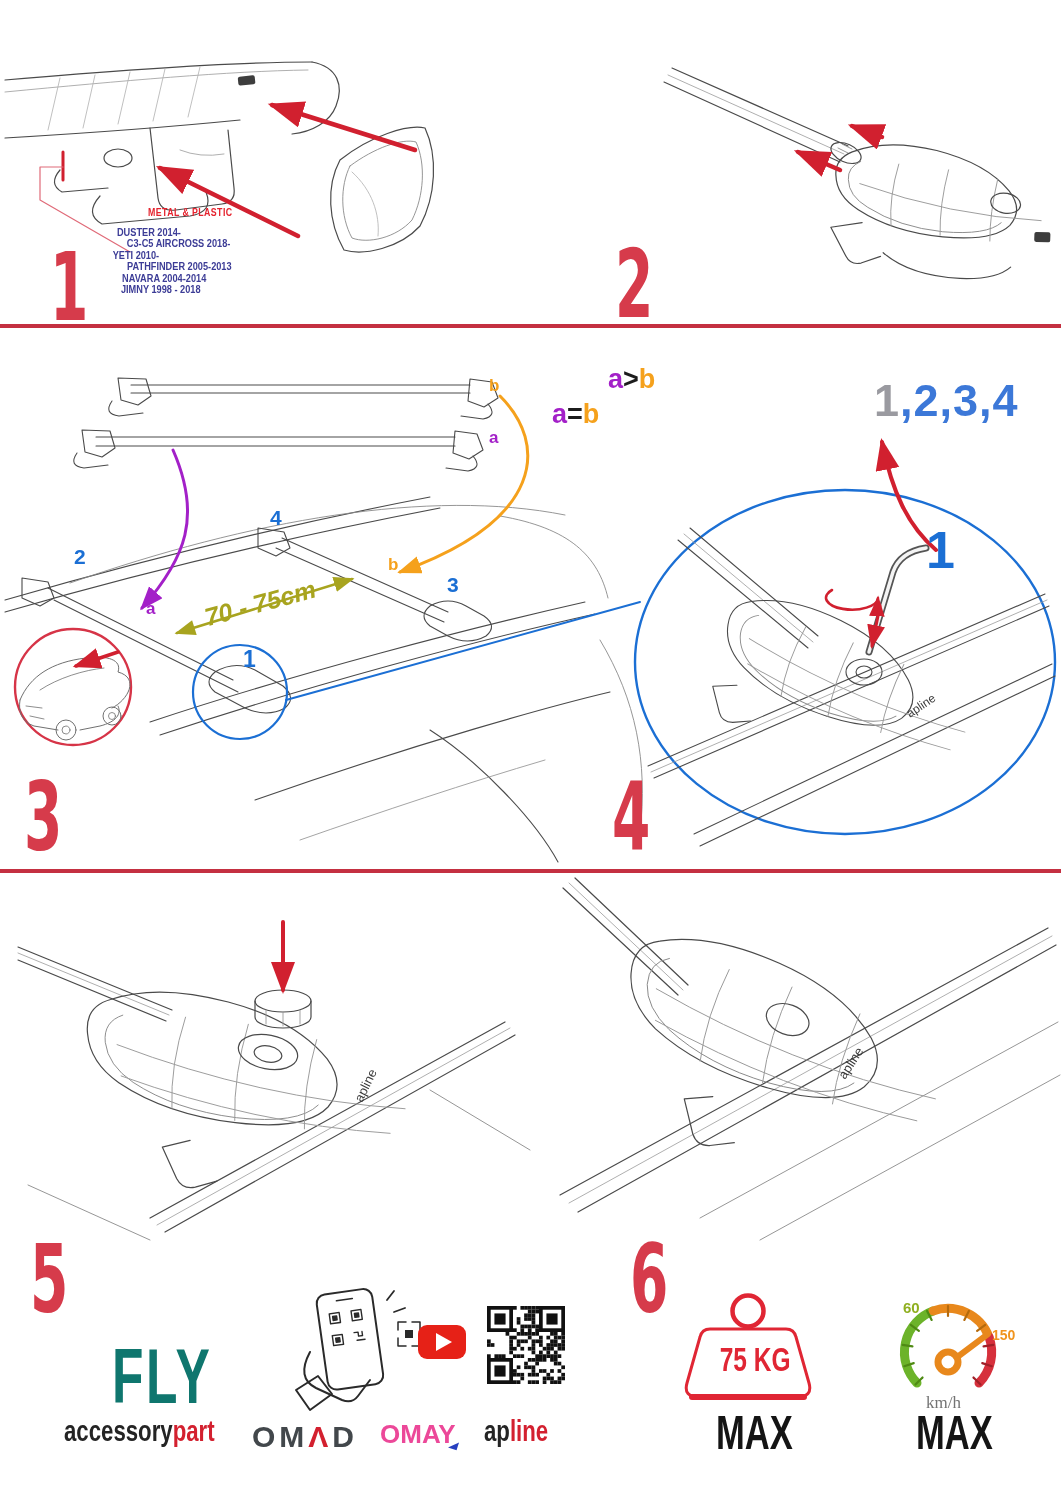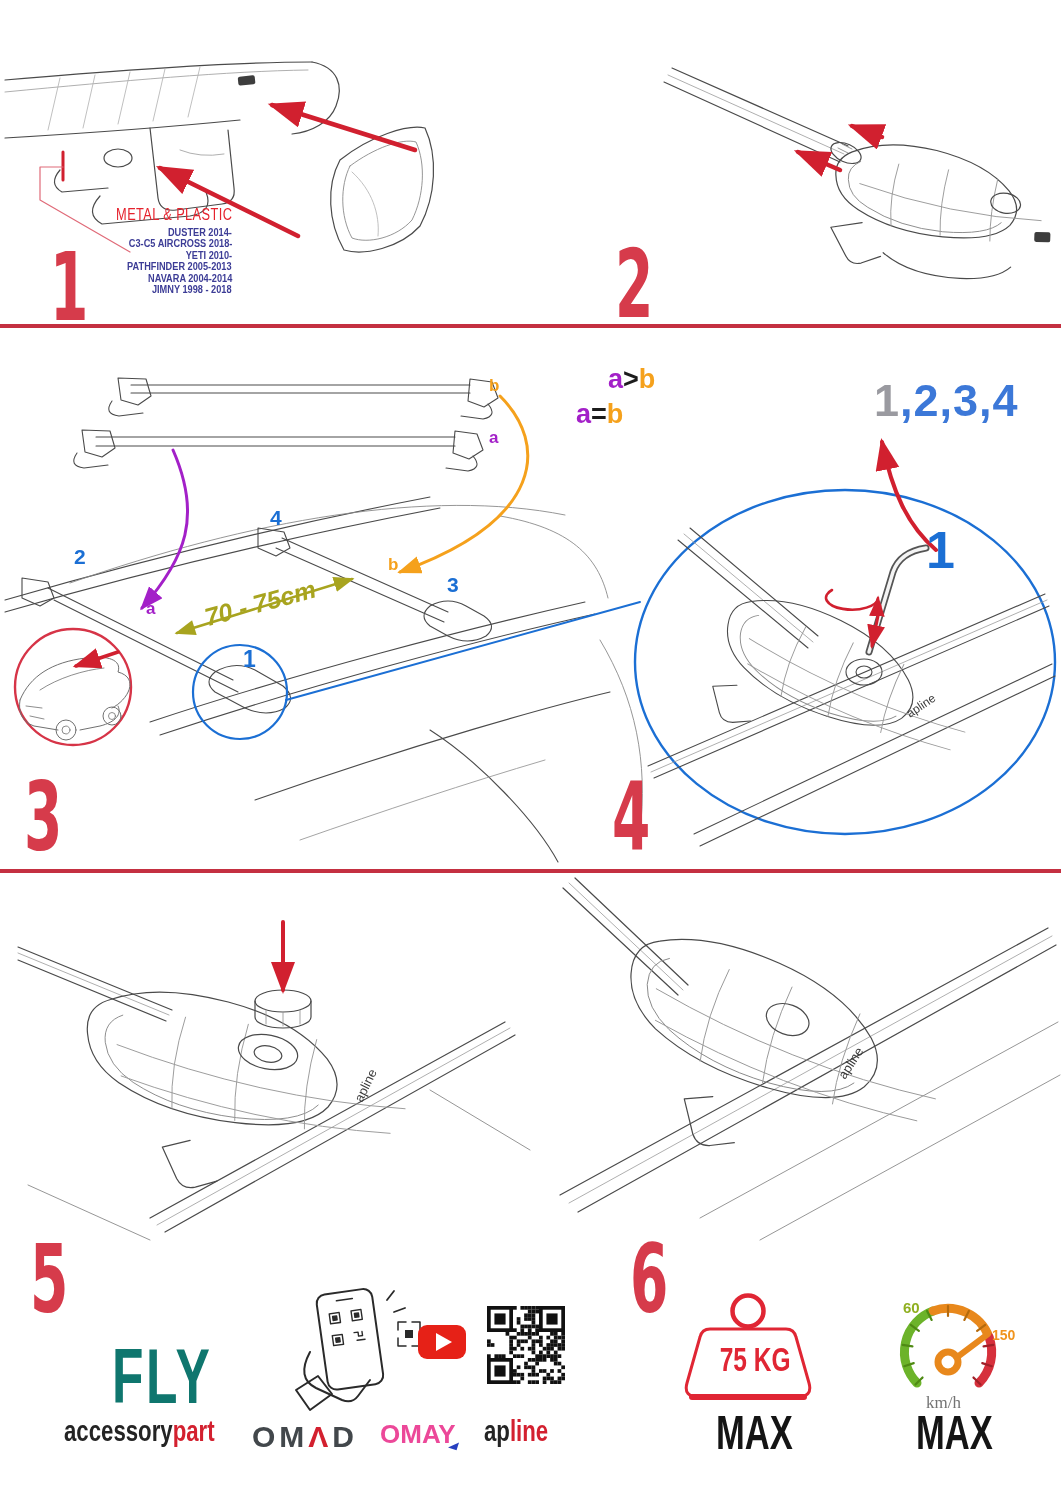--- a/index.html
+++ b/index.html
@@ -4,23 +4,23 @@
 <style>
   html,body{margin:0;padding:0;background:#fff;}
   .page{position:relative;width:1061px;height:1500px;background:#fff;overflow:hidden;
         font-family:"Liberation Sans",sans-serif;color:#222;}
   .art{position:absolute;left:0;top:0;}
   .lbl{position:absolute;white-space:nowrap;line-height:1;}
   .cond{display:inline-block;transform-origin:left top;}
   .divider{position:absolute;left:0;width:1061px;height:4px;background:#c43041;}
   .stepnum{font-weight:bold;color:#d63b4b;font-size:95px;font-family:"DejaVu Sans",sans-serif;}
   .stepnum .cond{transform:scaleX(.58);}
-  .material{right:829px;text-align:right;color:#e5232e;font-size:16px;font-weight:normal;letter-spacing:.5px;}
+  .material{right:829px;text-align:right;color:#e5232e;font-size:11px;font-weight:bold;letter-spacing:.5px;}
   .material .cond,.models .cond{transform-origin:right top;transform:scaleX(.8);}
-  .models{right:829px;text-align:right;color:#3c3c96;font-size:11.5px;font-weight:bold;line-height:11.4px;}
+  .models{right:829px;color:#3c3c96;font-size:11.5px;font-weight:bold;line-height:11.4px;}
   .rule{font-size:27px;font-weight:bold;}
   .rule .a{color:#a320c8}.rule .op{color:#1c1c1c}.rule .b{color:#f5a11c}
   .seq{font-size:45px;font-weight:bold;letter-spacing:1px;}
   .seq .first{color:#9a9aa0}.seq .rest{color:#3c78d8}
   .blue{color:#1b6fd4}.purple{color:#a320c8}.orange{color:#f5a11c}
   .poslbl{font-size:21px;font-weight:bold;}
   .dist{color:#a8a41f;font-size:25px;font-weight:bold;font-style:italic;transform:rotate(-15deg);transform-origin:left top;}
   .callout1{font-size:52px;font-weight:bold;color:#1b6fd4;}
   .circle1{font-size:23px;font-weight:bold;color:#1b6fd4;}
   .fly{color:#0f766e;font-size:78px;font-weight:bold;letter-spacing:4px;}
@@ -451,21 +451,21 @@
     <div><span class="cond">C3-C5 AIRCROSS 2018-</span></div>
     <div><span class="cond">YETI 2010-</span></div>
     <div><span class="cond">PATHFINDER 2005-2013</span></div>
     <div><span class="cond">NAVARA 2004-2014</span></div>
     <div><span class="cond">JIMNY 1998 - 2018</span></div>
   </div>
 
   <div class="lbl orange" style="left:489px;top:377px;font-size:17px;font-weight:bold">b</div>
   <div class="lbl purple" style="left:489px;top:429px;font-size:17px;font-weight:bold">a</div>
   <div class="lbl rule" style="left:608px;top:366px"><span class="a">a</span><span class="op">&gt;</span><span class="b">b</span></div>
-  <div class="lbl rule" style="left:576px;top:401px"><span class="a">a</span><span class="op">=</span><span class="b">b</span></div>
+  <div class="lbl rule" style="left:552px;top:401px"><span class="a">a</span><span class="op">=</span><span class="b">b</span></div>
   <div class="lbl blue poslbl" style="left:74px;top:546px">2</div>
   <div class="lbl blue poslbl" style="left:270px;top:507px">4</div>
   <div class="lbl blue poslbl" style="left:447px;top:574px">3</div>
   <div class="lbl orange" style="left:388px;top:556px;font-size:17px;font-weight:bold">b</div>
   <div class="lbl purple" style="left:146px;top:600px;font-size:17px;font-weight:bold">a</div>
   <div class="lbl circle1" style="left:243px;top:648px">1</div>
   <div class="lbl dist" style="left:202px;top:606px">70 - 75cm</div>
 
   <div class="lbl seq" style="left:874px;top:378px"><span class="first">1</span><span class="rest">,2,3,4</span></div>
   <div class="lbl callout1" style="left:926px;top:524px">1</div>

